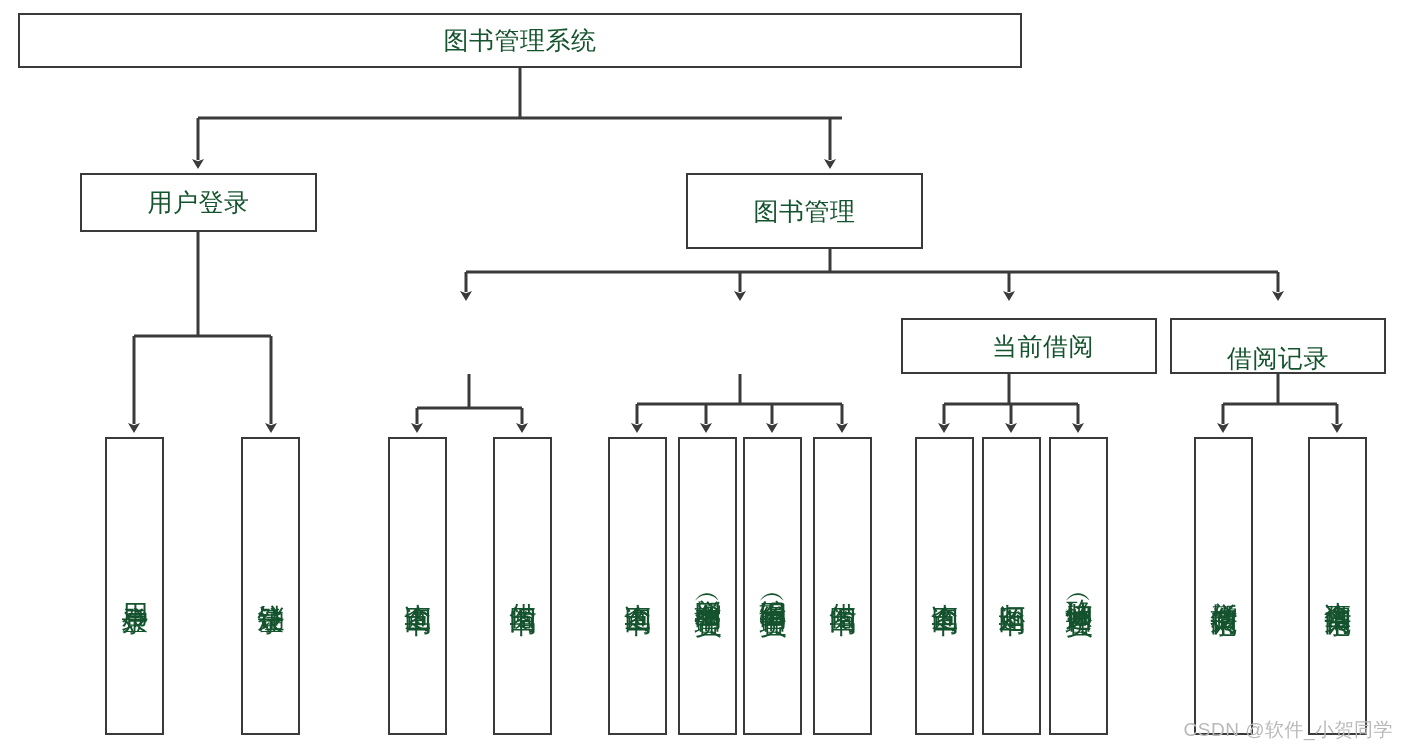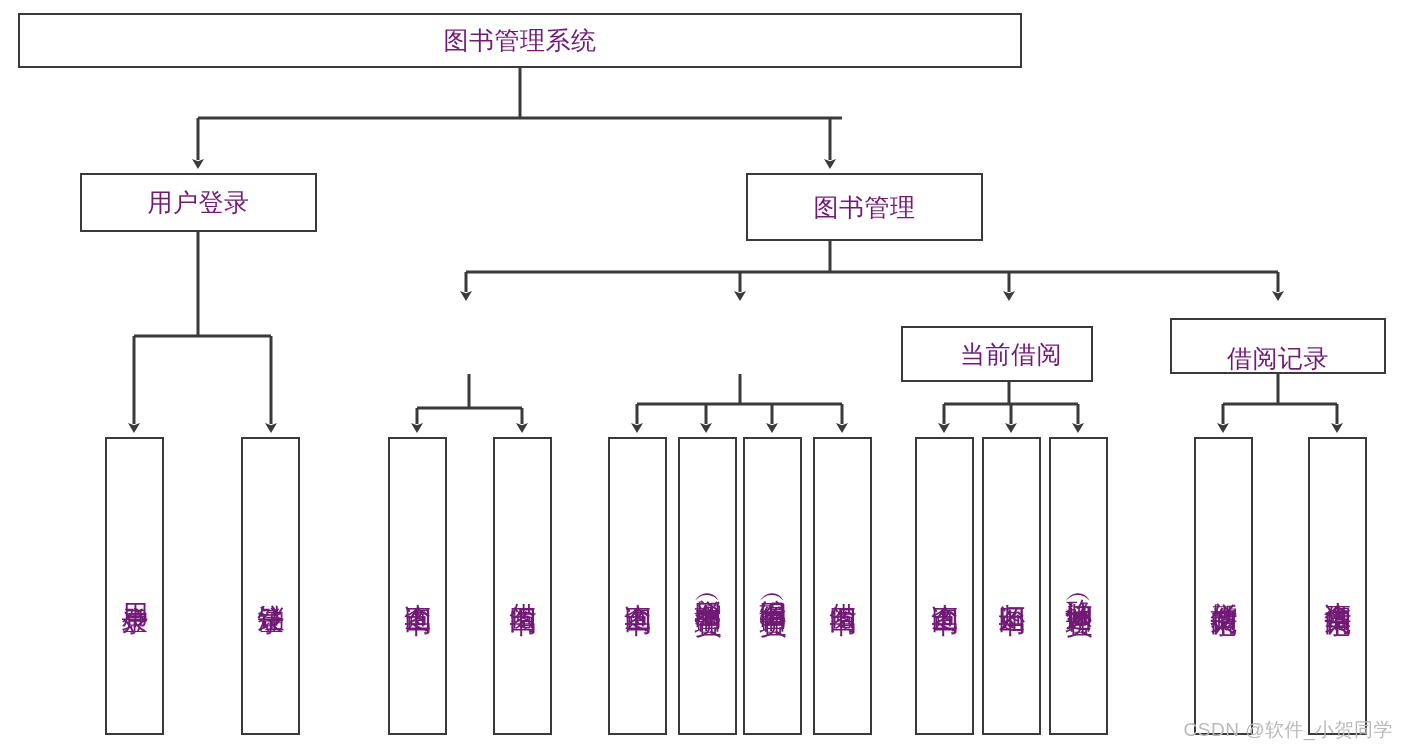--- a/index.html
+++ b/index.html
@@ -27,21 +27,21 @@
     pointer-events: none;
   }
   .node {
     position: absolute;
     box-sizing: border-box;
     background: #ffffff;
     border: 2.5px solid #3a3a3a;
     display: flex;
     align-items: center;
     justify-content: center;
-    color: #701a75;
+    color: #14532d;
   }
   .node .label {
     display: block;
     text-align: center;
     line-height: 1.08;
     letter-spacing: 0.5px;
   }
   
   .node.horiz .label {
     font-size: 25px;
@@ -128,27 +128,27 @@
   </svg>
 
   <div class="node horiz" style="left:18px; top:13px; width:1004px; height:55px;">
     <span class="label">图书管理系统</span>
   </div>
 
   <div class="node horiz" style="left:80px; top:173px; width:237px; height:59px;">
     <span class="label">用户登录</span>
   </div>
 
-  <div class="node horiz" style="left:746px; top:173px; width:237px; height:68px;">
+  <div class="node horiz" style="left:686px; top:173px; width:237px; height:76px;">
     <span class="label">图书管理</span>
   </div>
 
 
 
-  <div class="node horiz" style="left:901px; top:326px; width:192px; height:56px;padding-left:28px;">
+  <div class="node horiz" style="left:901px; top:318px; width:256px; height:56px;padding-left:28px;">
     <span class="label">当前借阅</span>
   </div>
 
   <div class="node horiz" style="left:1170px; top:318px; width:216px; height:56px;align-items:flex-end;">
     <span class="label">借阅记录</span>
   </div>
 
   <div class="node vert" style="left:105px; top:437px; width:59px; height:298px;">
     <span class="label">用户登录</span>
   </div>

